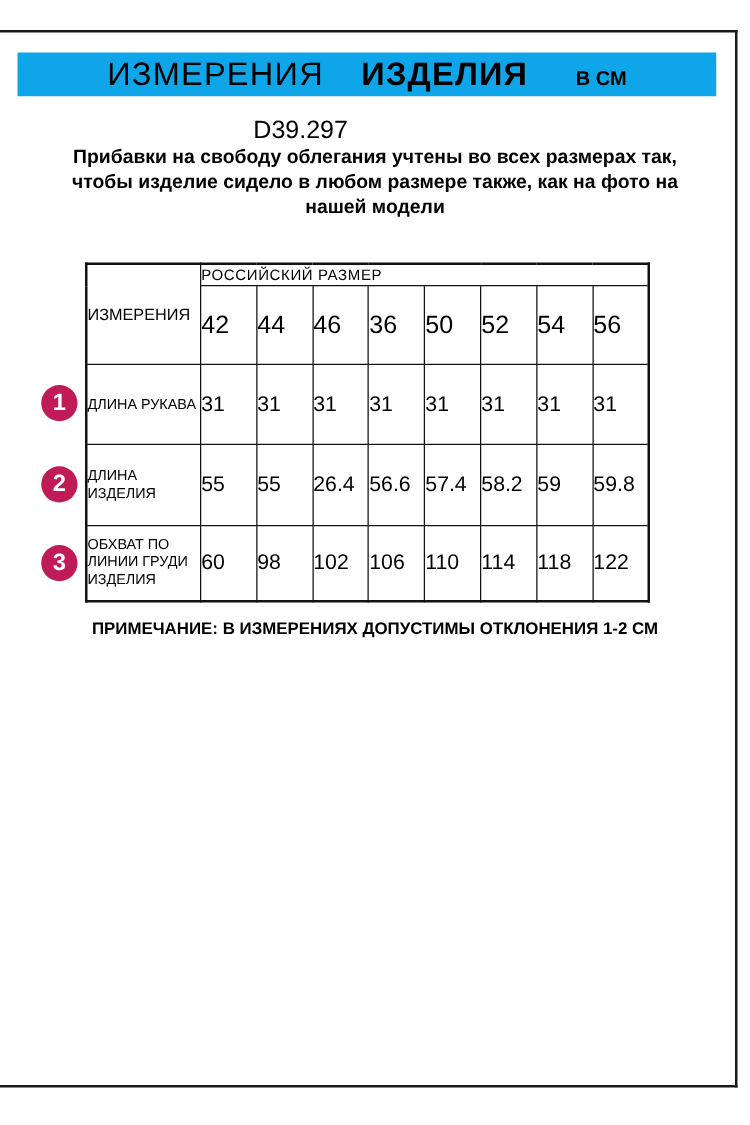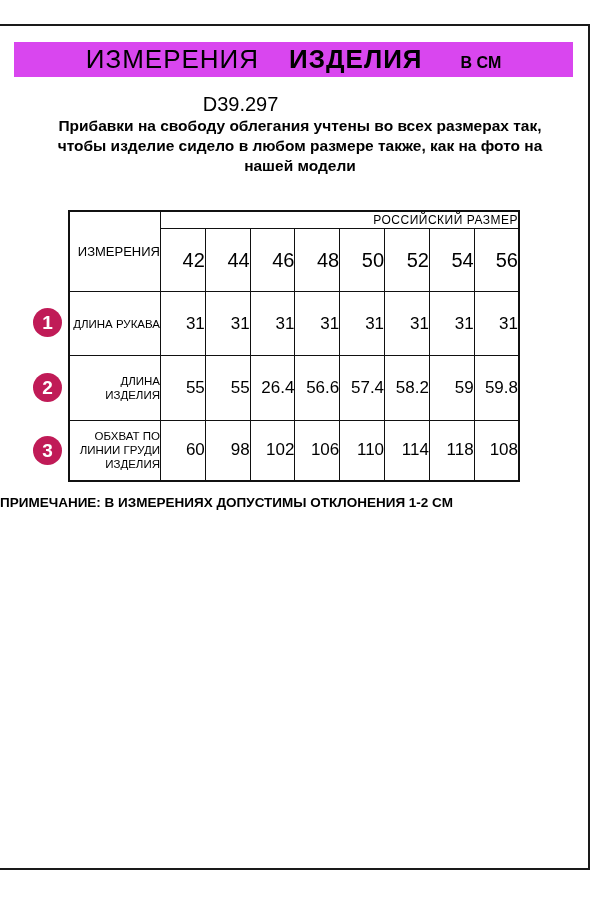--- a/index.html
+++ b/index.html
@@ -8,39 +8,39 @@
     font-family:"Liberation Sans","DejaVu Sans",sans-serif;color:#000;
     overflow:hidden;
   }
   
   .page-frame{
     position:absolute;left:0;top:24px;width:588px;height:842px;
     border-top:2px solid #1a1a1a;border-right:2px solid #1a1a1a;border-bottom:2px solid #1a1a1a;
   }
   .header-bar{
     position:absolute;left:14px;top:42px;width:559px;height:35px;
-    background:#d946ef;text-align:center;line-height:35px;white-space:nowrap;
+    background:#0ea5e9;text-align:center;line-height:35px;white-space:nowrap;
   }
   .title-regular{font-size:26px;font-weight:normal;letter-spacing:1px;}
   .title-bold{font-size:26px;font-weight:bold;margin-left:30px;letter-spacing:1px;}
   .title-unit{font-size:16px;font-weight:bold;margin-left:38px;}
   .product-code{
     position:absolute;left:0;top:93px;width:481px;text-align:center;
     font-size:20px;
   }
   .description{
     position:absolute;left:50px;top:116px;width:500px;text-align:center;
     font-size:15.5px;line-height:20px;font-weight:bold;
   }
   table.size-table{
     position:absolute;left:68px;top:210px;border-collapse:collapse;
     table-layout:fixed;width:452px;
   }
   table.size-table td,table.size-table th{
-    border:1.5px solid #111;padding:0;text-align:right;vertical-align:middle;
+    border:1.5px solid #111;padding:0;text-align:left;vertical-align:middle;
     font-weight:normal;
   }
   table.size-table{border:2px solid #111;}
   .corner-cell{width:90px;font-size:13px;}
   .group-header-cell{height:16px;font-size:12px;font-weight:bold;letter-spacing:.5px;}
   .size-cell{height:62px;font-size:20px;font-weight:bold;width:45px;}
   .row-label{font-size:11.5px;line-height:14px;padding:0 2px;}
   .row-label.one-line{white-space:nowrap;}
   .value-cell{font-size:17px;}
   tr.meas-row-1{height:64px;}
@@ -48,21 +48,21 @@
   tr.meas-row-3{height:60px;}
   .marker{
     position:absolute;left:33px;width:29px;height:29px;border-radius:50%;
     background:#c01b57;color:#fff;font-size:19px;font-weight:bold;
     display:flex;align-items:center;justify-content:center;
   }
   .marker-1{top:308px;}
   .marker-2{top:373px;}
   .marker-3{top:436px;}
   .note{
-    position:absolute;left:0;top:495px;width:600px;
+    position:absolute;left:0;top:495px;width:600px;text-align:center;
     font-size:13.5px;font-weight:bold;
   }
 </style>
 </head>
 <body>
 
 <div class="page-frame"></div>
 
 <div class="header-bar">
   <span class="title-regular">ИЗМЕРЕНИЯ</span><span class="title-bold">ИЗДЕЛИЯ</span><span class="title-unit">В СМ</span>
@@ -75,21 +75,21 @@
 <table class="size-table">
   <tbody>
     <tr>
       <td class="corner-cell" rowspan="2">ИЗМЕРЕНИЯ</td>
       <td class="group-header-cell" colspan="8">РОССИЙСКИЙ РАЗМЕР</td>
     </tr>
     <tr>
       <td class="size-cell">42</td>
       <td class="size-cell">44</td>
       <td class="size-cell">46</td>
-      <td class="size-cell">48</td>
+      <td class="size-cell">36</td>
       <td class="size-cell">50</td>
       <td class="size-cell">52</td>
       <td class="size-cell">54</td>
       <td class="size-cell">56</td>
     </tr>
     <tr class="meas-row-1">
       <td class="row-label one-line">ДЛИНА РУКАВА</td>
       <td class="value-cell">31</td>
       <td class="value-cell">31</td>
       <td class="value-cell">31</td>
@@ -112,21 +112,21 @@
     </tr>
     <tr class="meas-row-3">
       <td class="row-label">ОБХВАТ ПО ЛИНИИ ГРУДИ ИЗДЕЛИЯ</td>
       <td class="value-cell">60</td>
       <td class="value-cell">98</td>
       <td class="value-cell">102</td>
       <td class="value-cell">106</td>
       <td class="value-cell">110</td>
       <td class="value-cell">114</td>
       <td class="value-cell">118</td>
-      <td class="value-cell">108</td>
+      <td class="value-cell">122</td>
     </tr>
   </tbody>
 </table>
 
 <div class="marker marker-1">1</div>
 <div class="marker marker-2">2</div>
 <div class="marker marker-3">3</div>
 
 <div class="note">ПРИМЕЧАНИЕ: В ИЗМЕРЕНИЯХ ДОПУСТИМЫ ОТКЛОНЕНИЯ 1-2 СМ</div>
 

